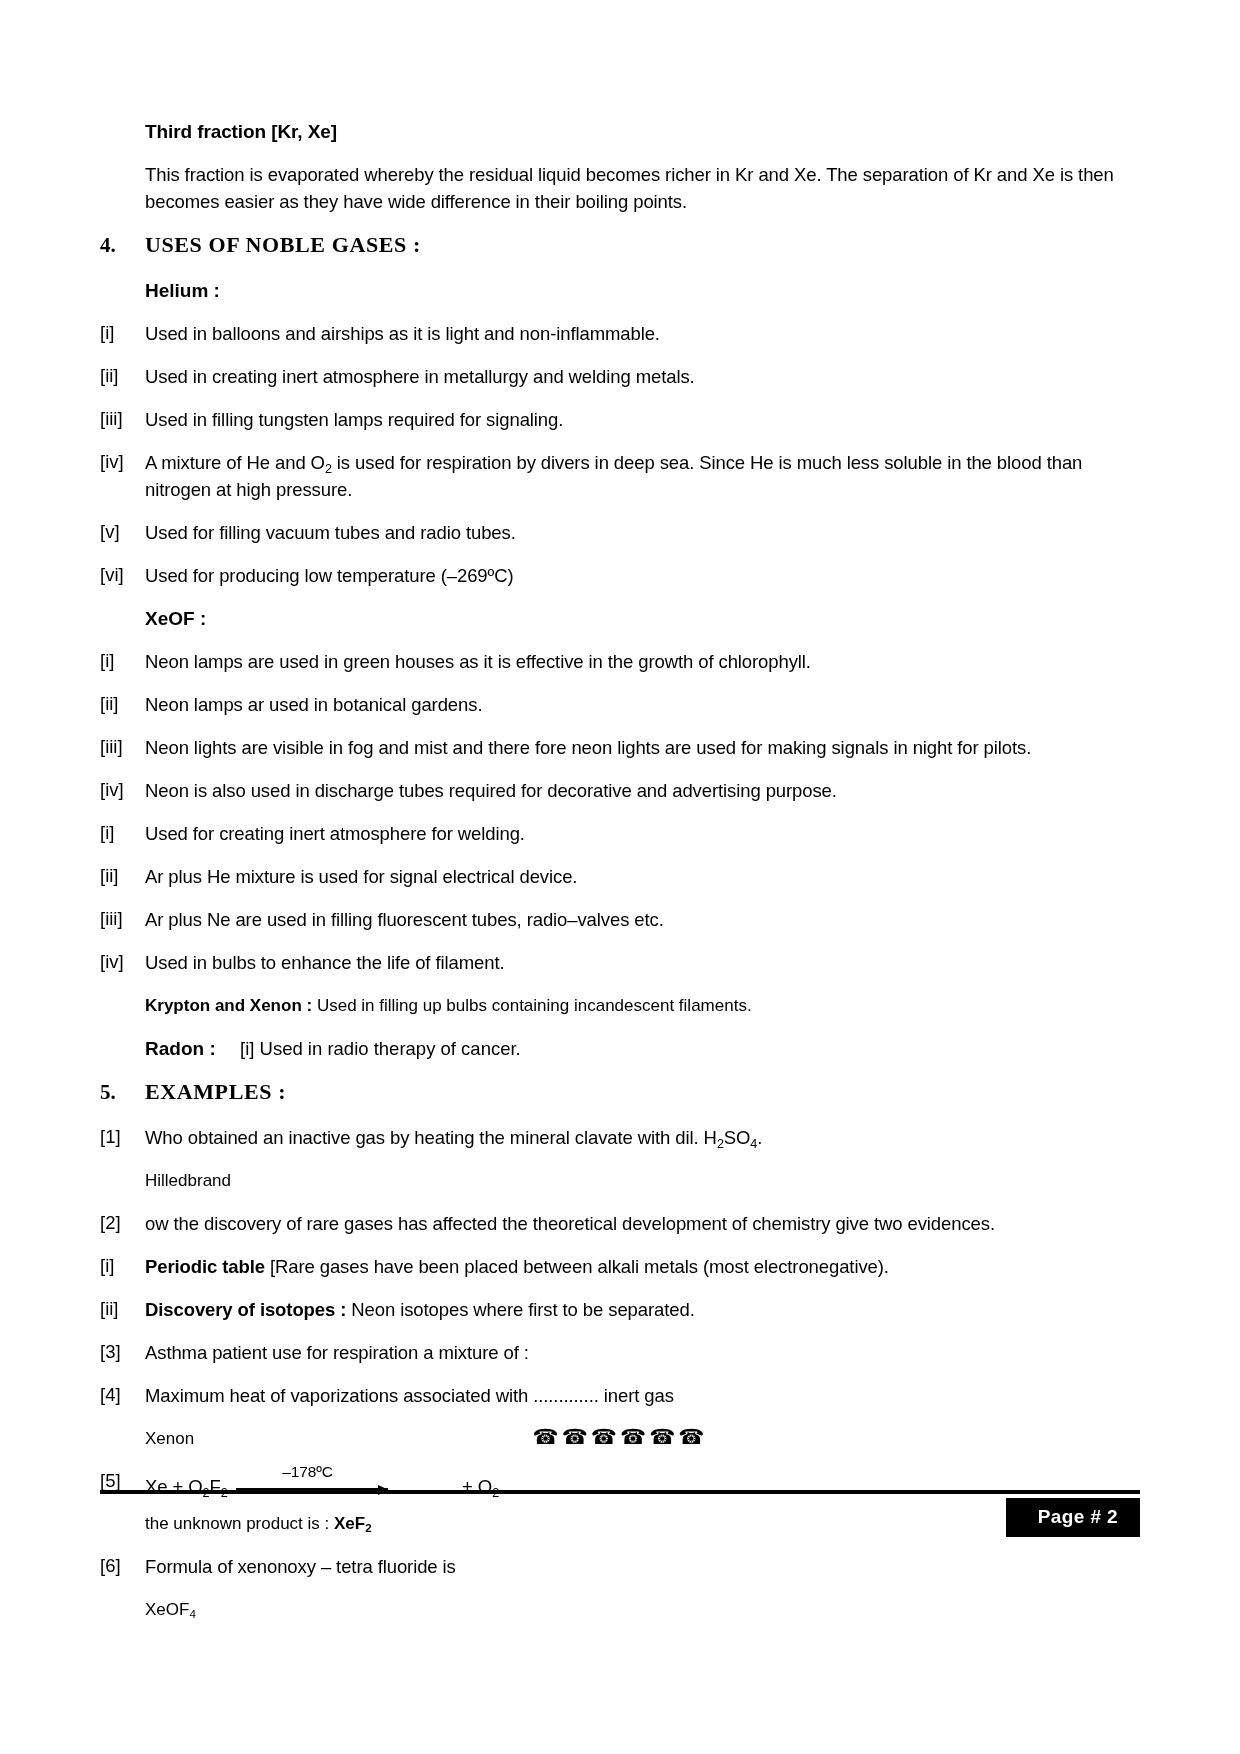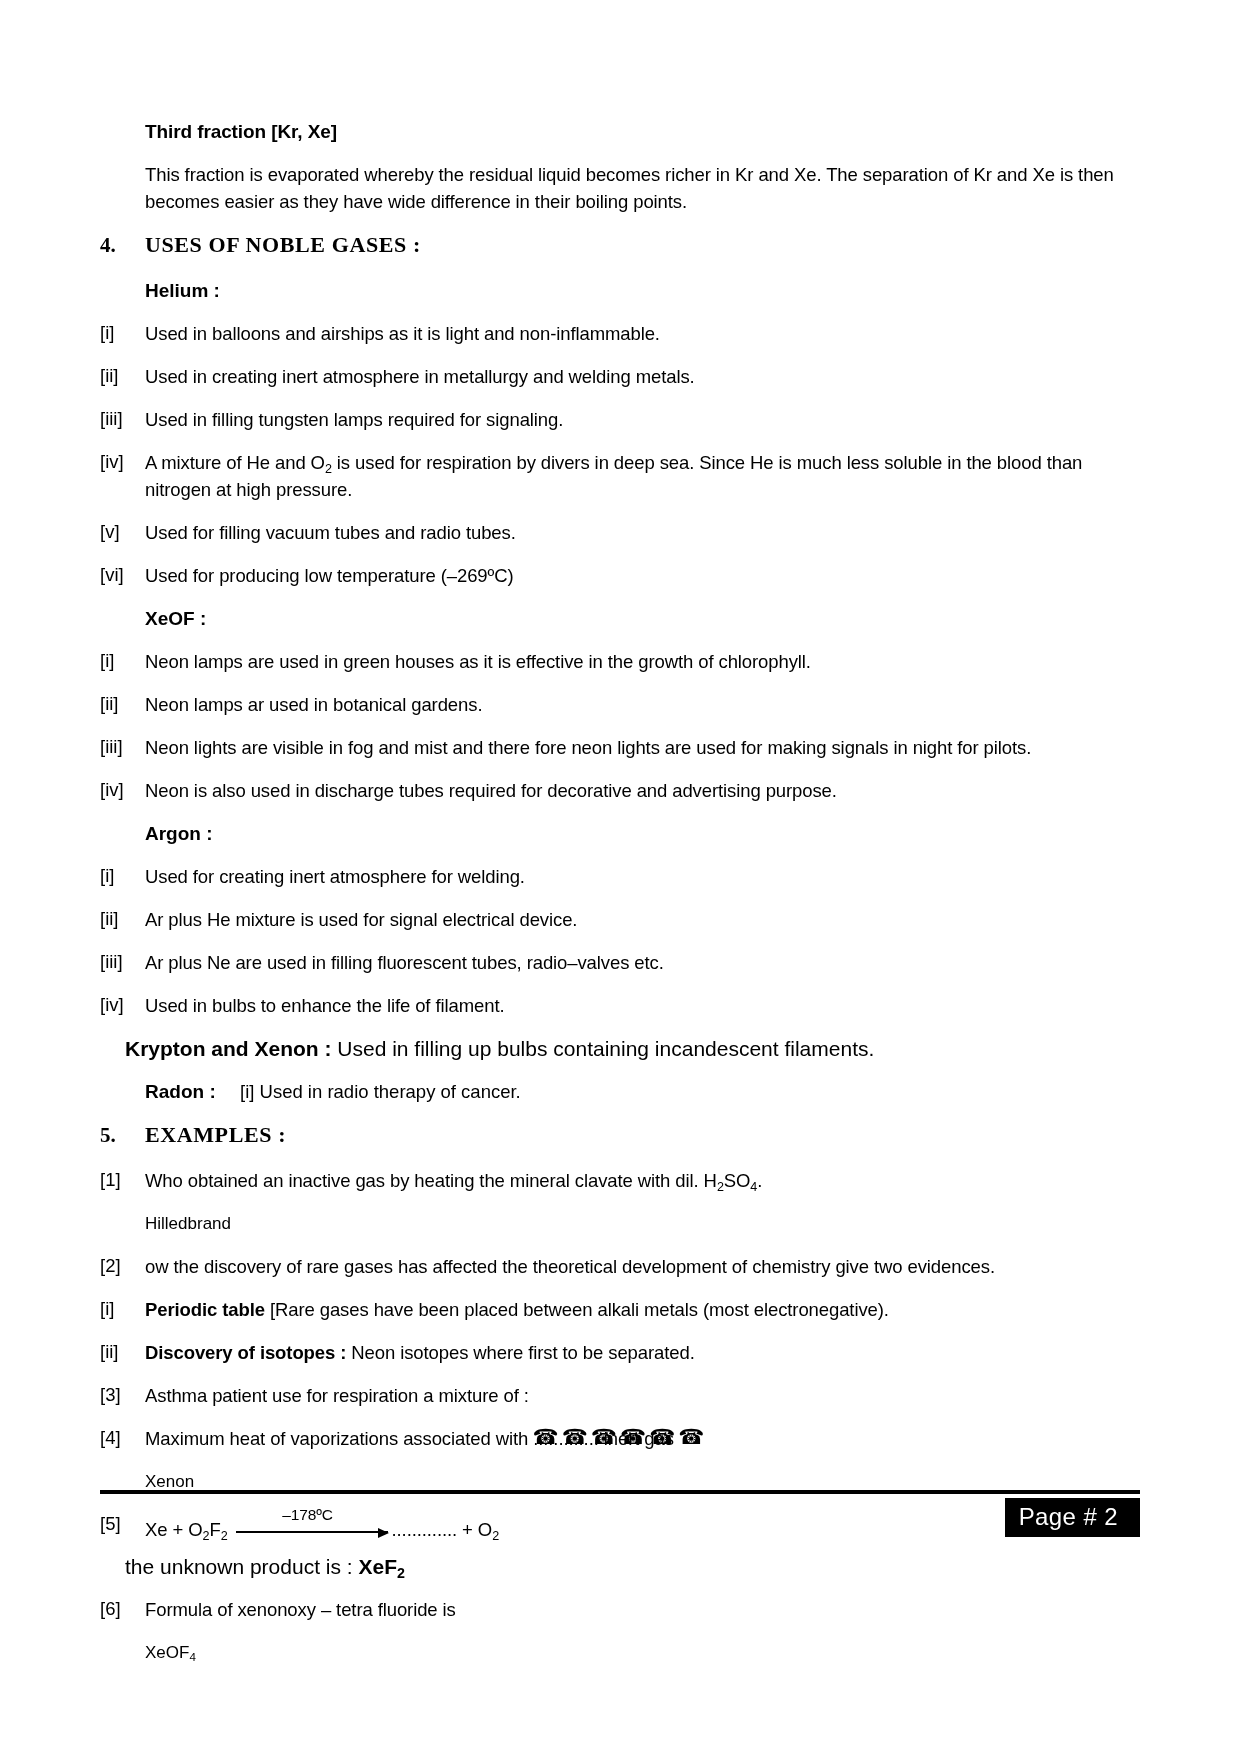--- a/index.html
+++ b/index.html
@@ -74,23 +74,23 @@
     margin-top: 4px;
   }
   .answer-line {
     margin-left: 45px;
     margin-bottom: 16px;
     font-weight: normal;
     font-size: 17px;
     line-height: 27px;
   }
   .plain-indent {
-    margin-left: 25px;
+    margin-left: 45px;
     margin-bottom: 16px;
-    font-size: 21px;
+    font-size: 17px;
     line-height: 27px;
   }
   b.bd { font-weight: bold; }
   sub { font-size: 0.68em; vertical-align: -0.28em; line-height: 0; }
 
   
   .radon-wrap { margin-left: 45px; margin-bottom: 16px; }
   .radon-line { display: flex; align-items: flex-start; }
   .radon-label {
     font-weight: bold;
@@ -165,24 +165,24 @@
     top: 1490px;
     height: 4px;
     background: #000;
   }
   .page-badge {
     position: absolute;
     right: 100px;
     top: 1498px;
     background: #000;
     color: #fff;
-    font-weight: normal;
-    font-size: 24px;
+    font-weight: bold;
+    font-size: 19px;
     line-height: 22px;
-    padding: 8px 22px 9px 14px;
+    padding: 8px 22px 9px 32px;
     letter-spacing: 0.4px;
   }
 </style>
 </head>
 <body>
 
 <div class="page">
 
   <div class="row">
     <div class="marker"></div>
@@ -238,21 +238,20 @@
   </div>
   <div class="row">
     <div class="marker">[iii]</div>
     <div class="body">Neon lights are visible in fog and mist and there fore neon lights are used for making signals in night for pilots.</div>
   </div>
   <div class="row">
     <div class="marker">[iv]</div>
     <div class="body">Neon is also used in discharge tubes required for decorative and advertising purpose.</div>
   </div>
 
-  <div class="subhead indent-head">Argon :</div>
 
   <div class="row">
     <div class="marker">[i]</div>
     <div class="body">Used for creating inert atmosphere for welding.</div>
   </div>
   <div class="row">
     <div class="marker">[ii]</div>
     <div class="body">Ar plus He mixture is used for signal electrical device.</div>
   </div>
   <div class="row">

